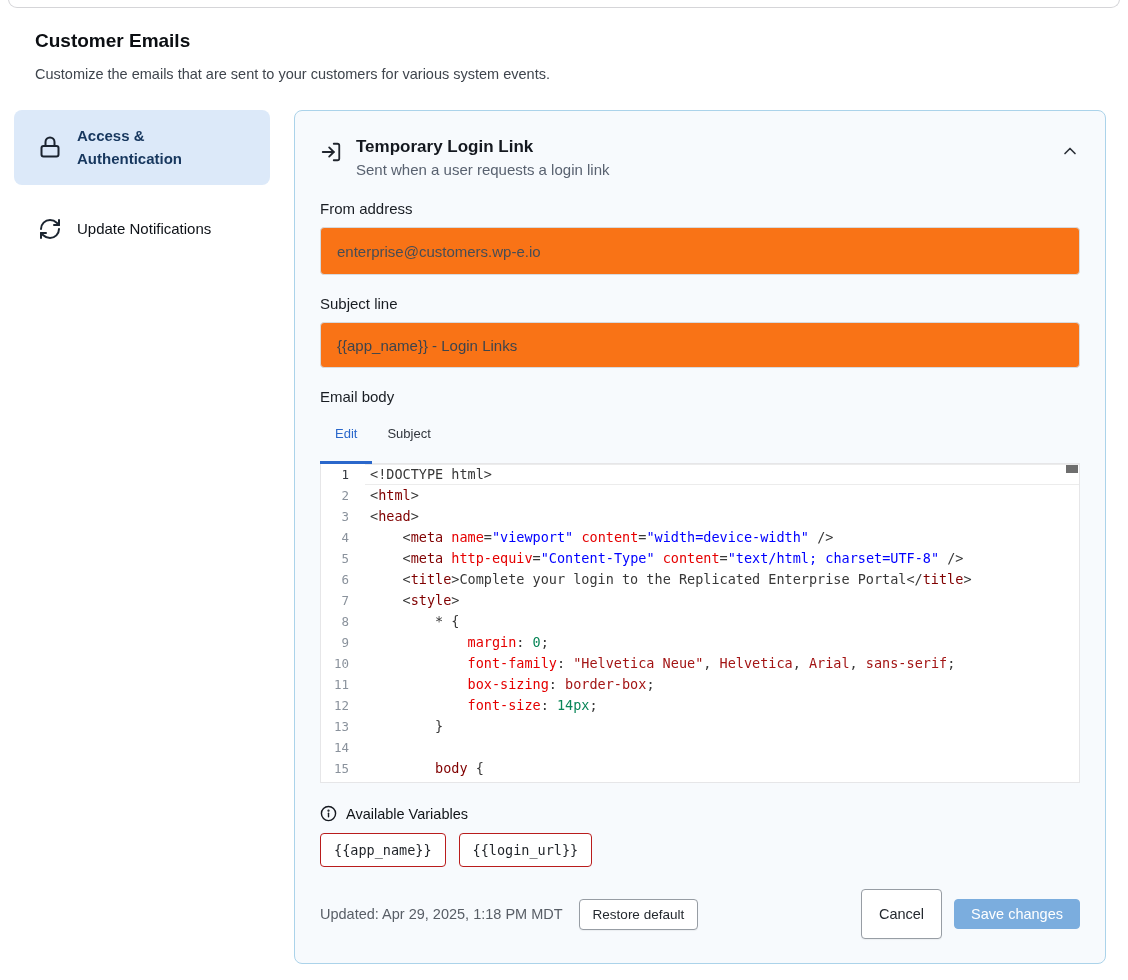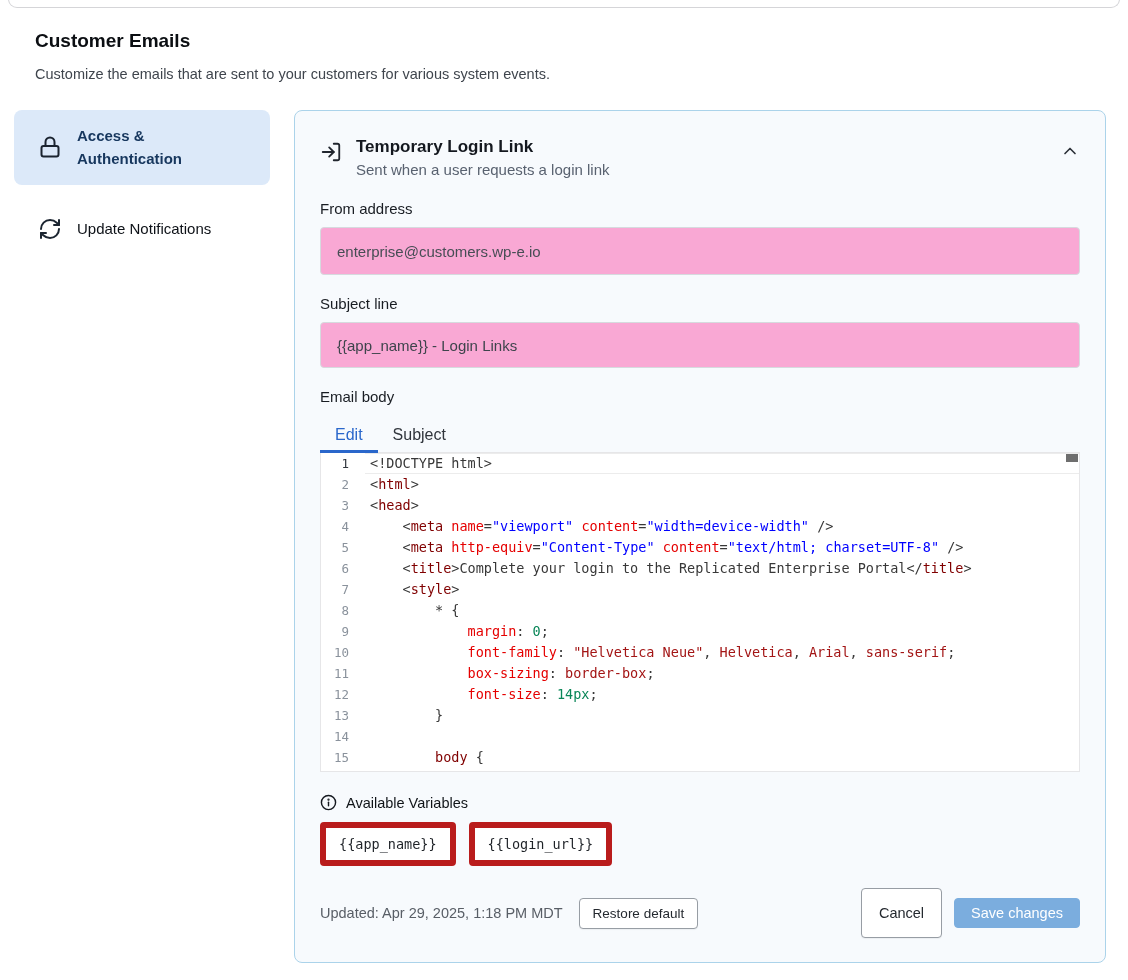--- a/index.html
+++ b/index.html
@@ -52,28 +52,28 @@
   .panel-sub { font-size:15px; color:#596270; margin-top:4px; }
   .chev-icon { margin-left:auto; width:20px; height:20px; color:#2b3038; margin-top:4px; cursor:pointer; }
   .chev-icon svg { width:20px; height:20px; }
 
   .field-label { display:block; font-size:15px; color:#191d23; margin:0 0 10px 0; }
   .mt-from { margin-top:22px; }
   .mt-sec  { margin-top:20px; }
 
   .text-input {
     width:100%; height:48px; border:1px solid #d6dade; border-radius:4px;
-    background:#f9a8d4; padding:0 16px; font-size:15px; color:#474d55;
+    background:#f97316; padding:0 16px; font-size:15px; color:#474d55;
     font-family:"Liberation Sans", sans-serif; outline:none;
   }
   .text-input.subject { height:46px; color:#3e444c; }
 
   
   .tabs { display:flex; margin-top:10px; position:relative; z-index:2; margin-bottom:-1px; }
-  .tab { padding:11px 15px 6px; font-size:16px; color:#30353c; cursor:pointer; }
+  .tab { padding:11px 15px 20px; font-size:13px; color:#30353c; cursor:pointer; }
   .tab.active { color:#2a67cb; font-weight:500; border-bottom:3px solid #2a67cb; }
 
   
   .editor {
     position:relative; height:320px; overflow:hidden;
     background:#ffffff; border:1px solid #e6e6e8;
     font-family:"DejaVu Sans Mono", monospace; font-size:13.5px; line-height:21px;
   }
   .cl { display:flex; height:21px; }
   .ln {
@@ -99,21 +99,21 @@
   .vthumb  { position:absolute; top:1px; right:1px; width:12px; height:8px; background:#6e6e6e; }
 
   
   .vars-row { display:flex; align-items:center; gap:9px; margin-top:22px; }
   .info-icon { width:17px; height:17px; color:#14181f; }
   .info-icon svg { width:17px; height:17px; }
   .vars-label { font-size:14.5px; font-weight:500; color:#101418; }
   .chips { display:flex; gap:13px; margin-top:11px; }
   .chip {
     font-family:"DejaVu Sans Mono", monospace; font-size:13.5px; color:#1f2328;
-    border:6px solid #b91c1c; border-radius:4px; background:#ffffff;
+    border:1px solid #b91c1c; border-radius:4px; background:#ffffff;
     padding:8px 13px; cursor:pointer;
   }
 
   
   .panel-footer { display:flex; align-items:center; margin-top:22px;justify-content:center; }
   .updated-text { font-size:14.5px; color:#585e66; }
   .btn {
     font-family:"Liberation Sans", sans-serif; cursor:pointer; border-radius:4px;
     background:#ffffff; border:1px solid #979da4; color:#24292f;
     box-shadow:0 1px 1px rgba(0,0,0,.05);

